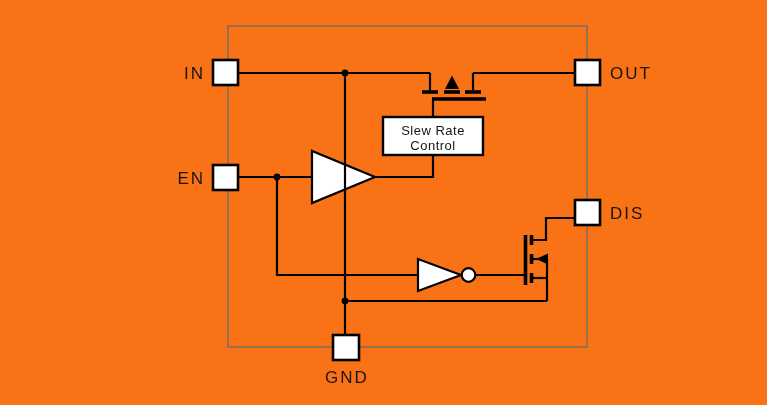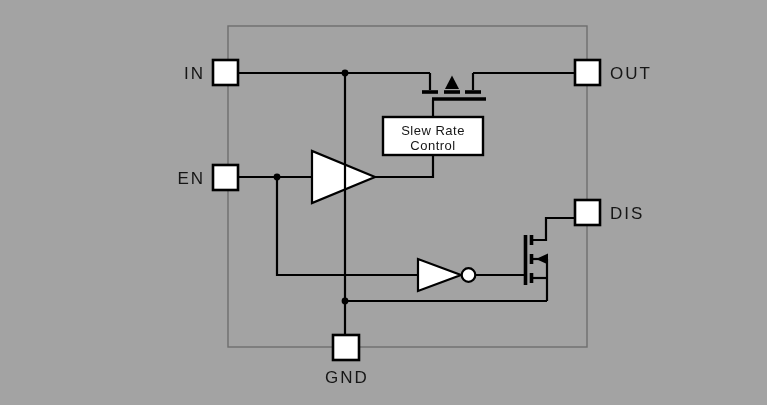--- a/index.html
+++ b/index.html
@@ -1,19 +1,19 @@
 <!DOCTYPE html>
 <html><head>
 <meta charset="utf-8">
 <style>
   html,body{margin:0;padding:0;background:#ffffff;}
   #canvas{
     position:relative;
     width:767px;height:405px;
-    background:#a3a3a3;
+    background:#f97316;
     overflow:hidden;
     font-family:"Liberation Sans", sans-serif;
   }
   svg{position:absolute;left:0;top:0;}
   text{
     font-family:"Liberation Sans", sans-serif;
   }
   .pin-label{font-size:17px;letter-spacing:2px;}
   .block-label{font-size:13px;letter-spacing:0.5px;}
 </style>

